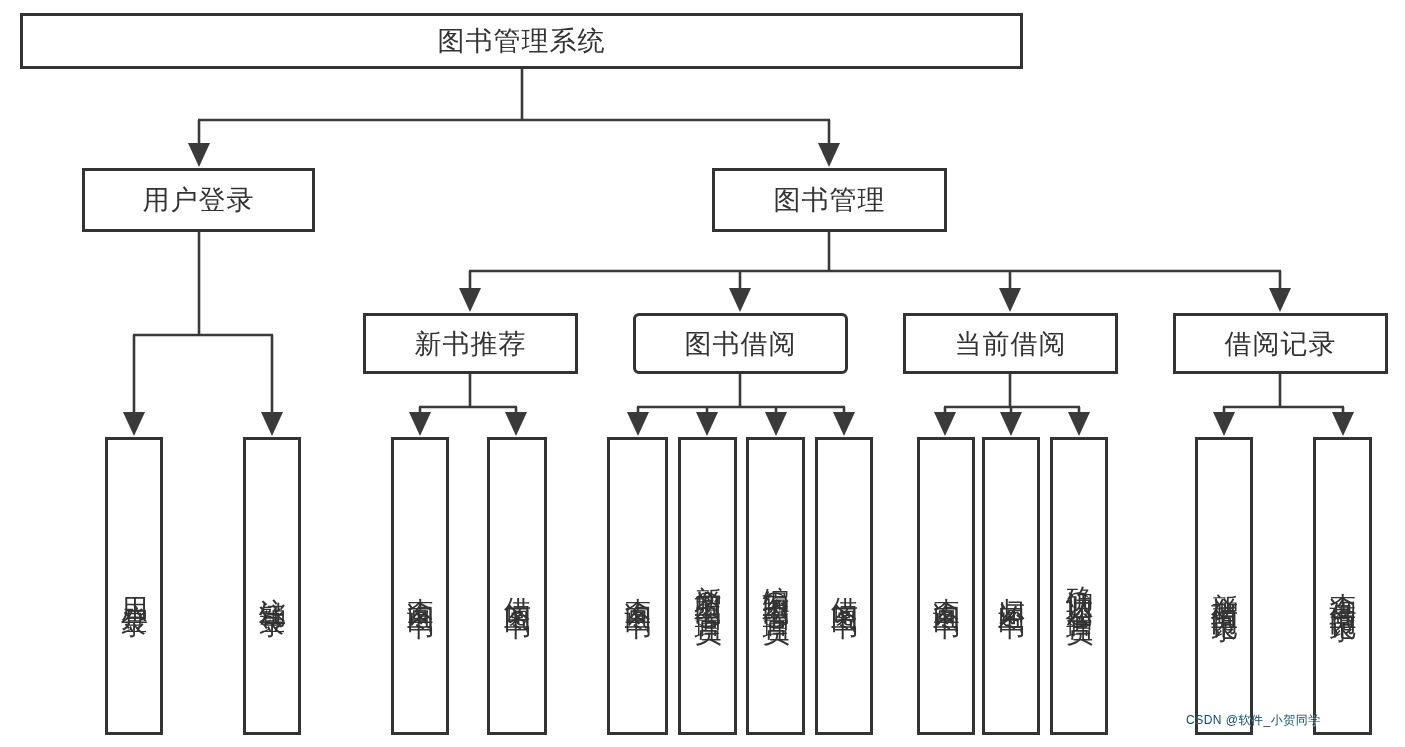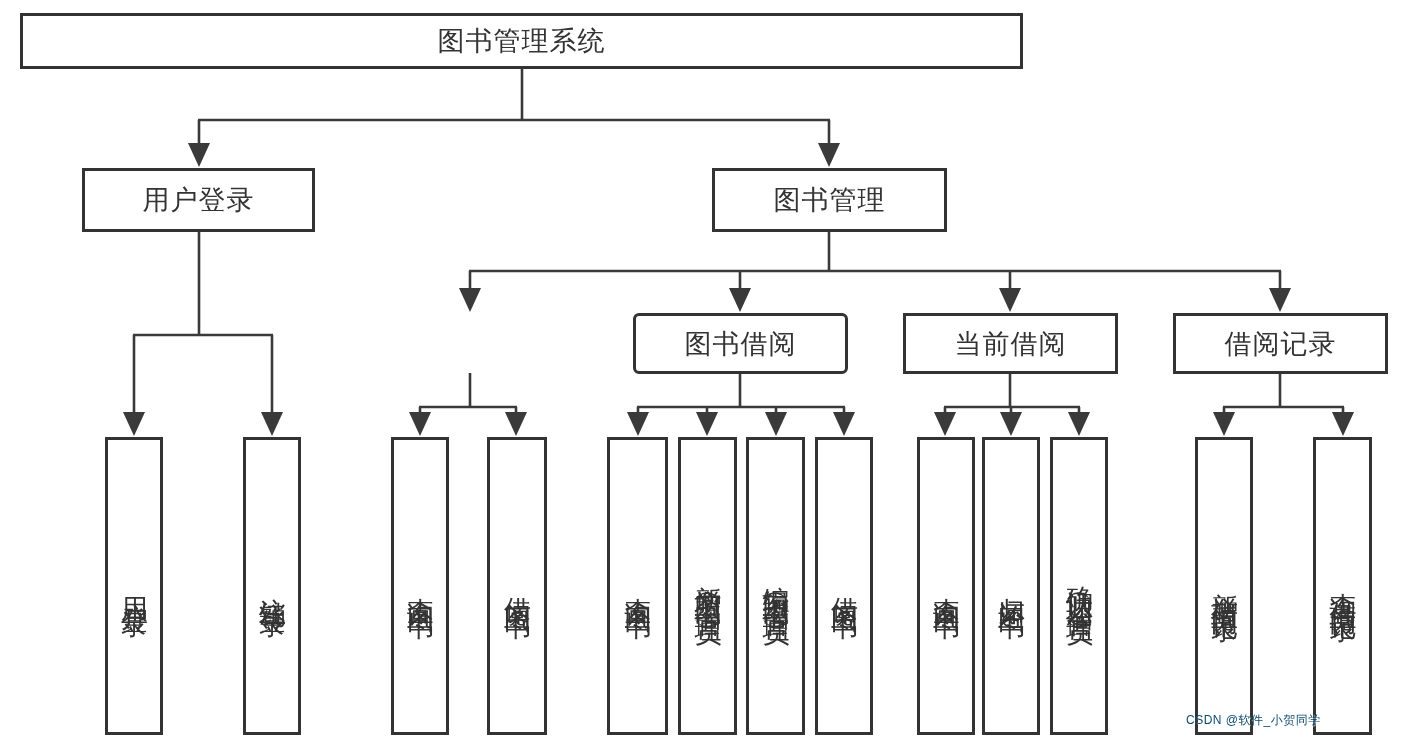--- a/index.html
+++ b/index.html
@@ -96,20 +96,23 @@
     <span class="hlbl">图书管理系统</span>
   </div>
 
   <div class="node" style="left:82px; top:168px; width:233px; height:64px;">
     <span class="hlbl">用户登录</span>
   </div>
   <div class="node" style="left:712px; top:168px; width:235px; height:64px;align-items:center;">
     <span class="hlbl">图书管理</span>
   </div>
 
+  <div class="node" style="left:363px; top:313px; width:215px; height:61px;">
+    <span class="hlbl">新书推荐</span>
+  </div>
   <div class="node" style="left:633px; top:313px; width:215px; height:61px;border-radius:6px;">
     <span class="hlbl">图书借阅</span>
   </div>
   <div class="node" style="left:903px; top:313px; width:215px; height:61px;">
     <span class="hlbl">当前借阅</span>
   </div>
   <div class="node" style="left:1173px; top:313px; width:215px; height:61px;">
     <span class="hlbl">借阅记录</span>
   </div>
 

